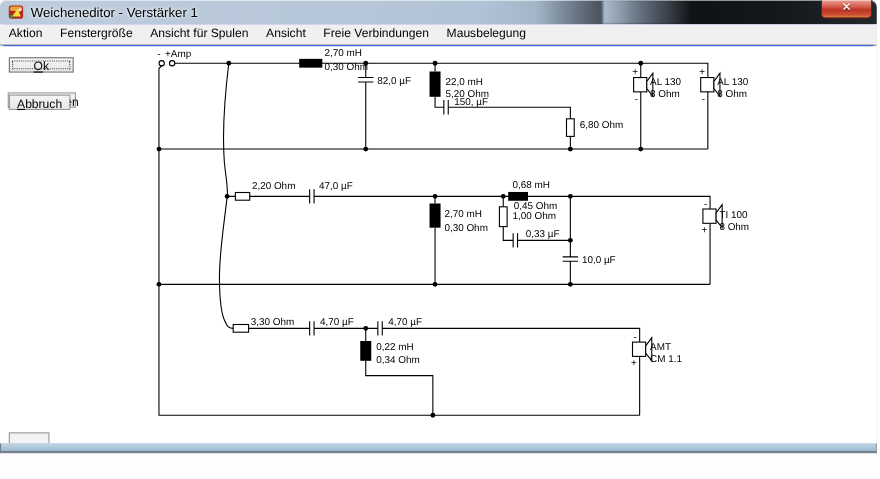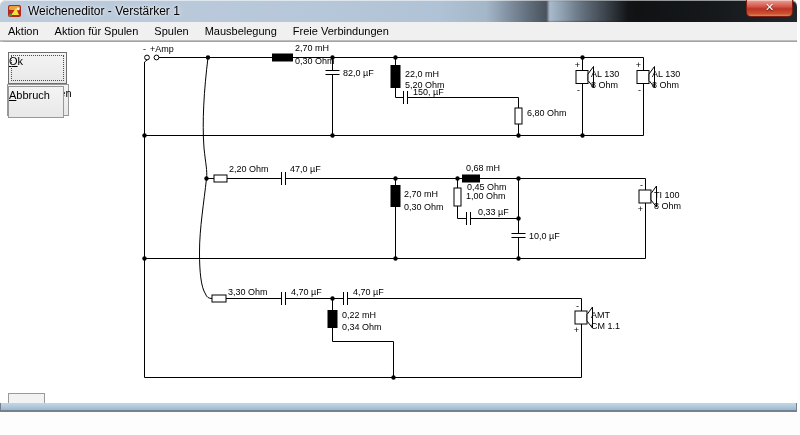--- a/index.html
+++ b/index.html
@@ -1,21 +1,21 @@
 <!DOCTYPE html>
 <html><head>
 <meta charset="utf-8">
 <style>
   * { margin:0; padding:0; box-sizing:border-box; }
   html,body { width:800px; height:435px; }
   body { font-family:"Liberation Sans","DejaVu Sans",sans-serif; background:#fdfdfd; position:relative; overflow:hidden; }
 
   .window { position:absolute; left:0; top:0; width:797px; height:403px;
             border-left:3px solid #a9bfd3; border-right:3px solid #93a9bc;
-            border-radius:6px 6px 0 0; background:#a3a3a3; }
+            border-radius:6px 6px 0 0; background:#1d4ed8; }
   .bottom-frame { position:absolute; left:0; top:403px; width:797px; height:9px;
             background:linear-gradient(180deg,#c4d6e6 0%,#aec8db 55%,#9cb7cc 100%);
             border-bottom:2px solid #75828e; border-left:1px solid #75828e; border-right:1px solid #75828e; }
 
   .titlebar { position:absolute; left:-3px; top:0; width:797px; height:22px;
             border-radius:6px 6px 0 0;
             background:linear-gradient(90deg,#bdccdd 0%,#b6c7d9 40%,#b0c2d5 55%,#a4b7c9 61%,#657281 66%,#23272c 72%,#101214 80%,#16191c 90%,#23272c 100%);
             box-shadow:inset 0 1px 0 rgba(255,255,255,.55); }
   .glass-smudge { position:absolute; left:548px; top:0; width:80px; height:22px;
             background:linear-gradient(90deg,rgba(182,201,220,.9) 0%,rgba(150,170,190,.55) 45%,rgba(60,70,80,0) 100%);
@@ -28,23 +28,23 @@
             background:linear-gradient(180deg,#eba092 0%,#d4594a 40%,#bd3425 55%,#cc5033 85%,#e08a4d 100%);
             color:#fff; font-size:11px; font-weight:bold; text-align:center; line-height:15px;
             text-shadow:0 1px 1px rgba(0,0,0,.6); box-shadow:inset 0 1px 0 rgba(255,255,255,.45); cursor:default; }
 
   .menubar { position:absolute; left:-3px; top:22px; width:797px; height:19px; background:#f0f0f0;
             border-bottom:1px solid #bcbcbc; display:flex; align-items:flex-start; }
   .menu-item { font-size:11px; color:#000; padding:0 8px; line-height:18px; white-space:nowrap; }
 
   .client { position:absolute; left:-3px; top:42px; width:797px; height:361px; background:#fff; overflow:hidden; }
 
-  .side-button { position:absolute; left:8px; height:32px; font-size:11px; color:#000;
+  .side-button { position:absolute; left:8px; height:14px; font-size:11px; color:#000;
             background:linear-gradient(180deg,#f4f4f4,#e8e8e8); border:1px solid #989898;
-            text-align:left; line-height:16px; cursor:default; }
+            text-align:center; line-height:16px; cursor:default; }
   .side-button u { text-decoration:underline; }
   .btn-ok { top:10px; width:59px; border-color:#6e6e6e; position:absolute; }
   .btn-ok::before { content:""; position:absolute; left:2px; top:2px; right:2px; bottom:2px;
             border:1px dotted #4d4d4d; }
   .btn-uebernehmen { top:42px; width:62px; left:7px; }
   .btn-abbruch { top:44px; width:56px; }
 
   .panel-corner-box { position:absolute; left:8px; top:351px; width:37px; height:11px;
             background:#f2f2f2; border:1px solid #9a9a9a; }
 
@@ -72,24 +72,25 @@
       <circle cx="11" cy="6" r="1.4" fill="#fff" opacity="0.8"></circle>
     </svg>
     <span class="window-title">Weicheneditor - Verstärker 1</span>
     <div class="close-button">
       <span>✕</span>
     </div>
   </div>
 
   <div class="menubar">
     <span class="menu-item">Aktion</span>
-    <span class="menu-item">Aktion für Spulen</span>
-    <span class="menu-item">Spulen</span>
+    <span class="menu-item">Fenstergröße</span>
+    <span class="menu-item">Ansicht für Spulen</span>
+    <span class="menu-item">Ansicht</span>
+    <span class="menu-item">Freie Verbindungen</span>
     <span class="menu-item">Mausbelegung</span>
-    <span class="menu-item">Freie Verbindungen</span>
   </div>
 
   <div class="client">
 
     <svg class="schematic" width="791" height="361" viewBox="0 42 791 361">
 
       <g>
         <path class="w" d="M147,60 L144.5,62 V377.5 H581.5"></path>
         <path class="w" d="M159,57.5 H643.5 V70.5 M643.5,83.5 V135.5 M144.5,135.5 H643.5"></path>
         <path class="w" d="M582.5,57.5 V70.5 M582.5,83.5 V135.5"></path>

